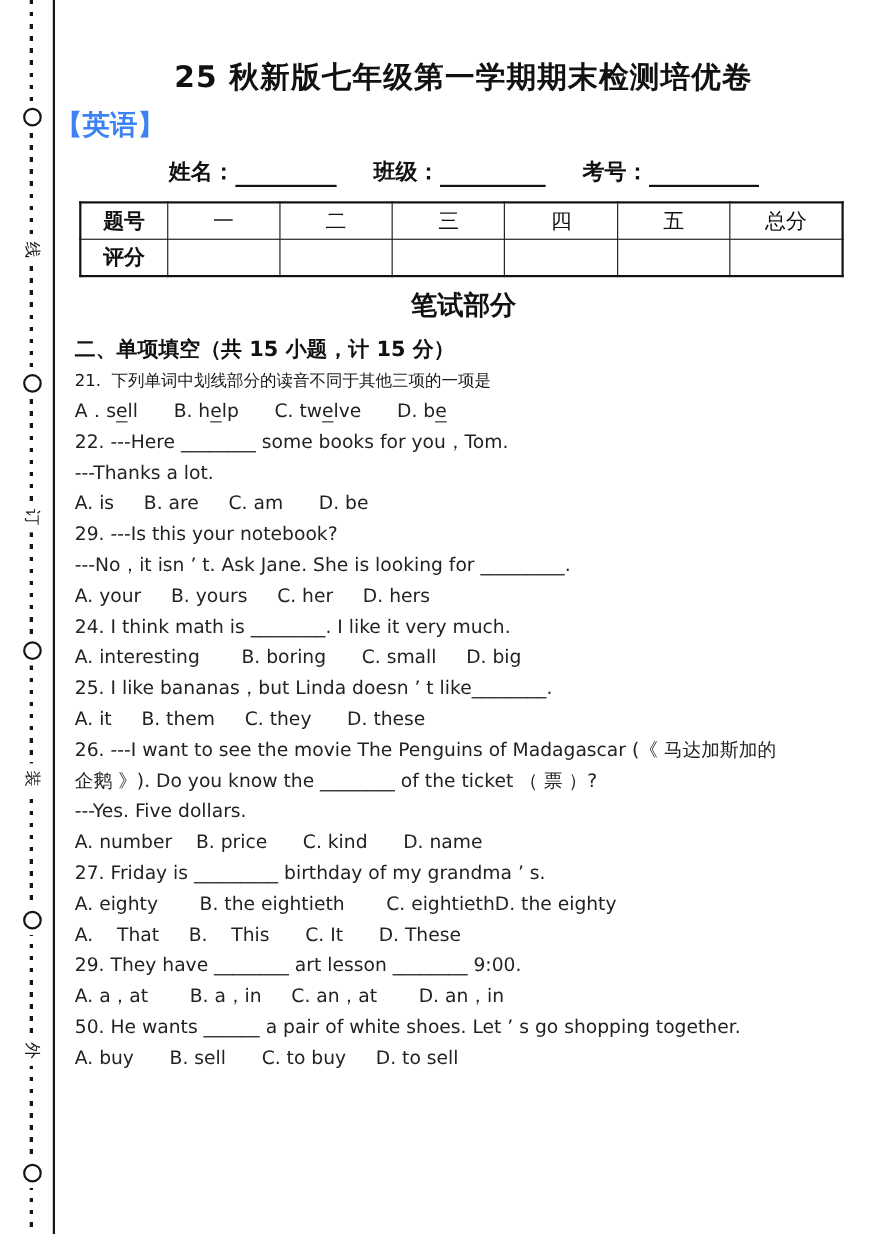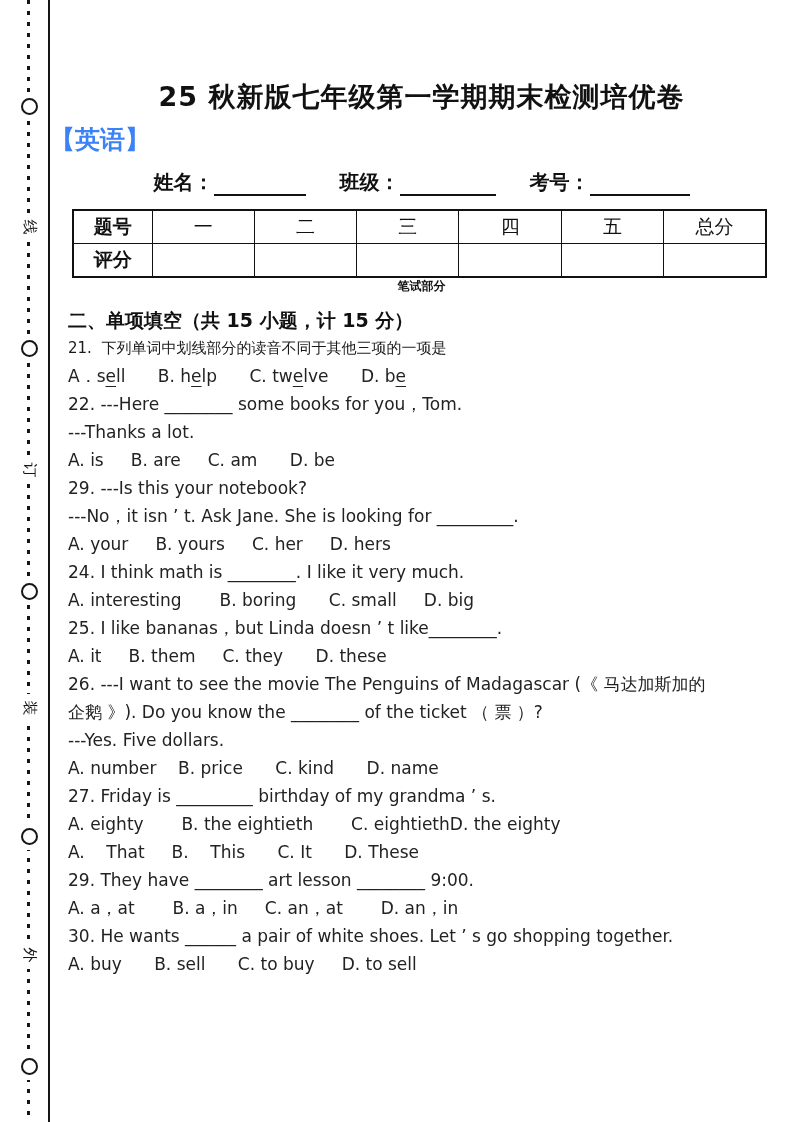--- a/index.html
+++ b/index.html
@@ -25,21 +25,21 @@
     background: #ffffff; padding: 5px 0;
   }
   .binding-circle-shape {
     width: 17px; height: 17px; border: 2px solid #161616; border-radius: 50%;
     box-sizing: border-box; background: #ffffff;
   }
   .binding-char { font-size: 15px; line-height: 18px; transform: rotate(90deg); color: #161616; }
   .margin-rule { position: absolute; left: 48px; top: 0; bottom: 0; width: 2px; background: #161616; }
 
   
-  .content { position: absolute; left: 50px; top: 0; right: 0; bottom: 0; padding-top: 82px; }
+  .content { position: absolute; left: 50px; top: 0; right: 0; bottom: 0; padding-top: 56px; }
 
   .exam-title {
     margin: 0; text-align: center;
     font-size: 27px; line-height: 30px; font-weight: bold; letter-spacing: 1px;
     color: #111;
   }
   .exam-subject {
     margin: 14px 0 0 0; text-align: left;
     font-size: 25px; line-height: 28px; font-weight: bold; color: #3b82f6;
   }
@@ -59,21 +59,21 @@
     border: 2px solid #111;
   }
   table.score-table td {
     border: 1px solid #111; height: 32px; text-align: center; vertical-align: middle;
     font-size: 19px; color: #111; padding: 0;
   }
   td.score-label { font-weight: bold; font-family: "DejaVu Sans", sans-serif; }
   td.score-head { font-family: "DejaVu Serif", serif; }
   col.c-label { width: 79px; }
 
-  .written-part { text-align: center; font-size: 12px; font-weight: bold; color: #111; }
+  .written-part { margin-top: 9px; text-align: center; font-size: 24px; font-weight: bold; color: #111; }
 
   .section-heading {
     margin: 11px 0 0 18px; font-size: 19px; line-height: 28px; font-weight: bold; color: #111;
     white-space: pre-wrap;
   }
 
   .body-text { margin: 0 40px 0 18px; font-size: 17px; color: #222; }
   .line { line-height: 28px; white-space: pre-wrap; }
   .cn { font-size: 15px; color: #1a1a1a; }
   .u { text-decoration: underline; text-underline-offset: 3.5px; }
@@ -190,18 +190,18 @@
       <div class="line">A. it     B. them     C. they      D. these</div>
       <div class="line">26. ---I want to see the movie The Penguins of Madagascar (《 马达加斯加的</div>
       <div class="line">企鹅 》). Do you know the ________ of the ticket （ 票 ）?</div>
       <div class="line">---Yes. Five dollars.</div>
       <div class="line">A. number    B. price      C. kind      D. name</div>
       <div class="line">27. Friday is _________ birthday of my grandma ’ s.</div>
       <div class="line">A. eighty       B. the eightieth       C. eightiethD. the eighty</div>
       <div class="line">A.    That     B.    This      C. It      D. These</div>
       <div class="line">29. They have ________ art lesson ________ 9:00.</div>
       <div class="line">A. a，at       B. a，in     C. an，at       D. an，in</div>
-      <div class="line">30. He wants ______ a pair of white shoes. Let ’ s go shopping together.</div>
+      <div class="line">50. He wants ______ a pair of white shoes. Let ’ s go shopping together.</div>
       <div class="line">A. buy      B. sell      C. to buy     D. to sell</div>
     </div>
 
   </div>
 </div>
 
 </body></html>

